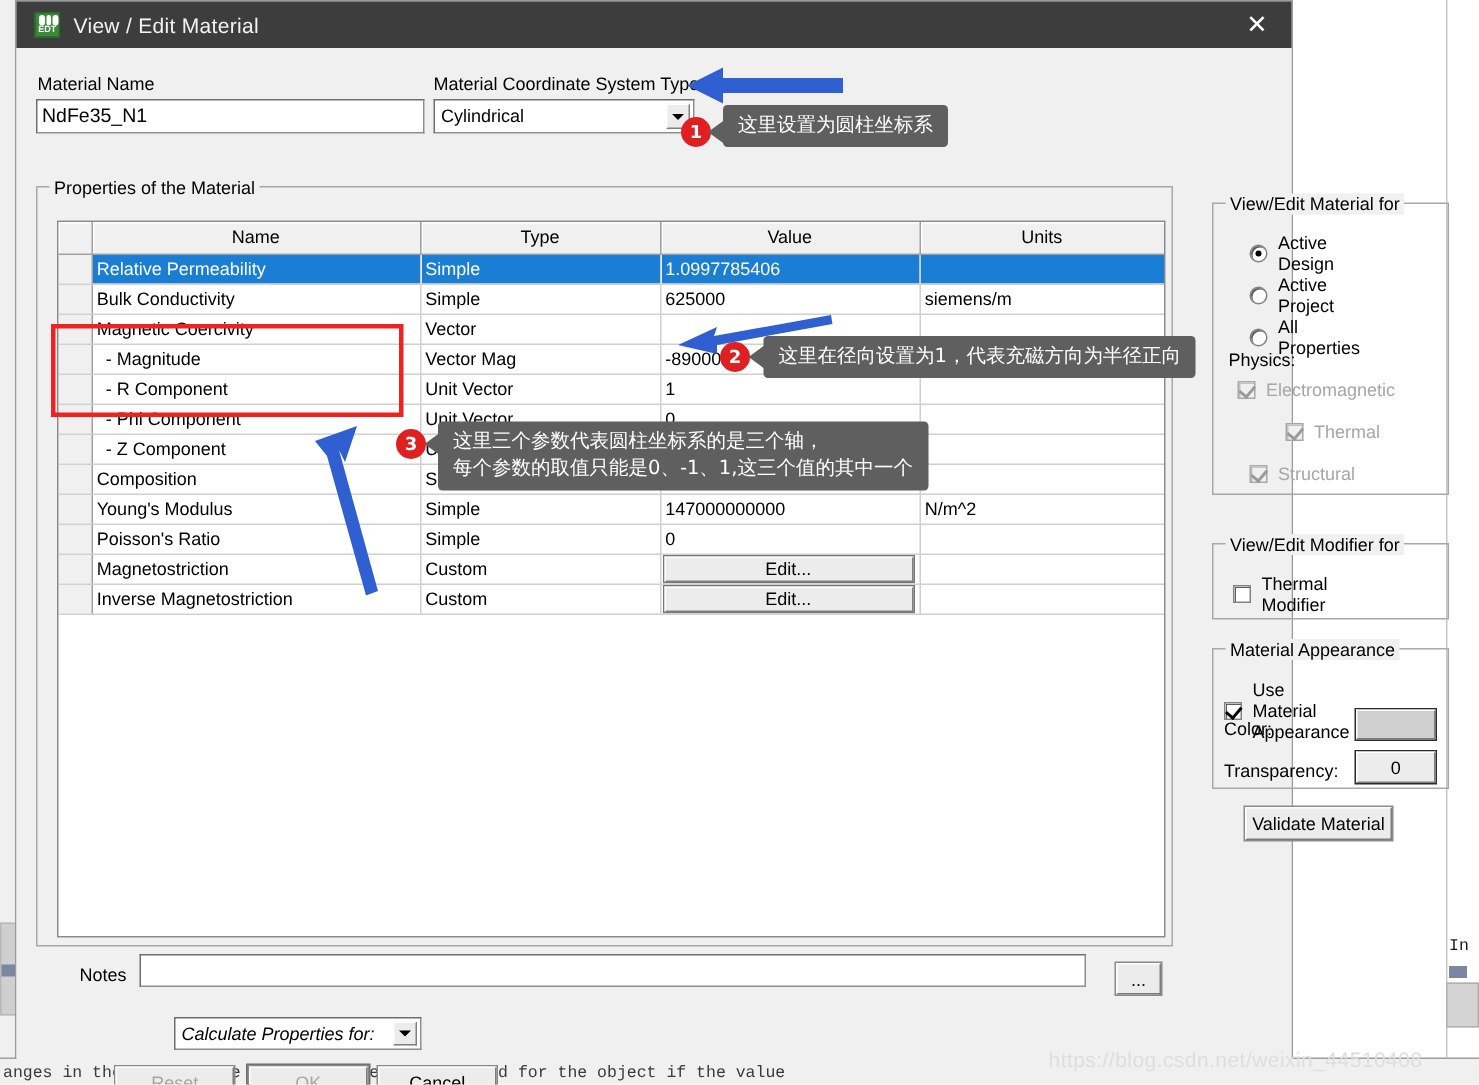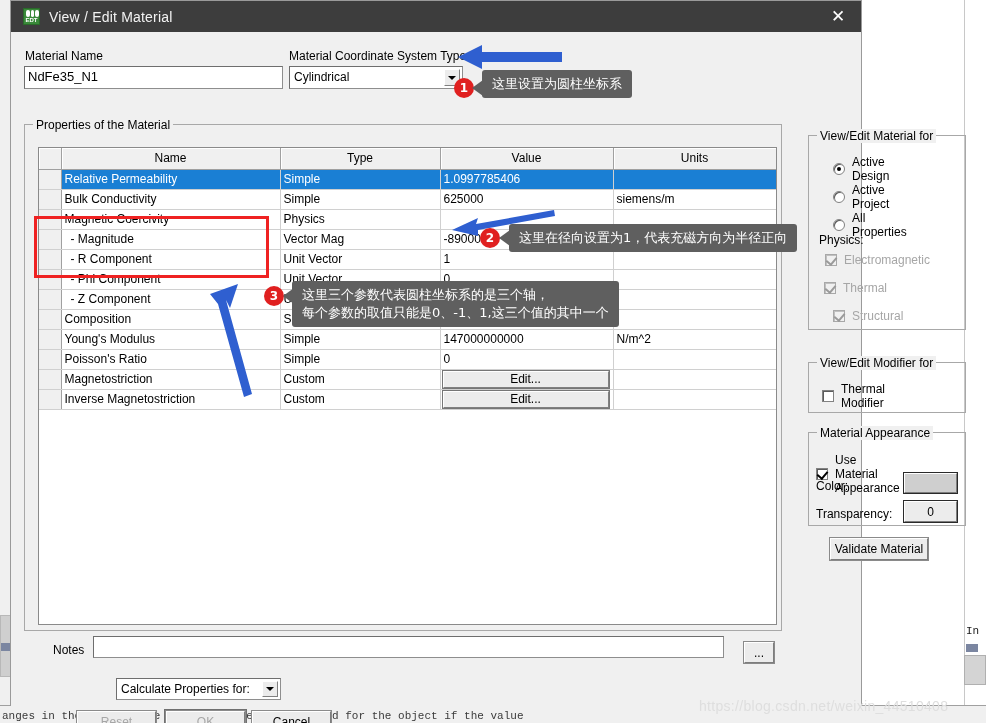--- a/index.html
+++ b/index.html
@@ -256,21 +256,21 @@
               <tr>
                 <td class="cbcell"></td>
                 <td style="padding-left: 3px;">Bulk Conductivity</td>
                 <td>Simple</td>
                 <td>625000</td>
                 <td>siemens/m</td>
               </tr>
               <tr>
                 <td class="cbcell"></td>
                 <td style="padding-left: 3px;">Magnetic Coercivity</td>
-                <td>Physics</td>
+                <td>Vector</td>
                 <td></td>
                 <td></td>
               </tr>
               <tr>
                 <td class="cbcell"></td>
                 <td style="padding-left: 9px;">-  Magnitude</td>
                 <td>Vector Mag</td>
                 <td>-890000</td>
                 <td>A_per_meter</td>
               </tr>
@@ -357,21 +357,21 @@
         <span class="radio"></span>
         <span>All Properties</span>
       </div>
 
       <div class="lbl" style="left:808px; top:201px;">Physics:</div>
 
       <div class="check-row" style="left:814px; top:221px;">
         <span class="cbox dis on"></span>
         <span class="disabled-text">Electromagnetic</span>
       </div>
-      <div class="check-row" style="left:813px; top:249px;justify-content:flex-end;">
+      <div class="check-row" style="left:846px; top:249px;justify-content:flex-end;">
         <span class="cbox dis on"></span>
         <span class="disabled-text">Thermal</span>
       </div>
       <div class="check-row" style="left:822px; top:277px;">
         <span class="cbox dis on"></span>
         <span class="disabled-text">Structural</span>
       </div>
 
       <div class="group" style="left:797px; top:330px; width:158px; height:51px;">
         <span class="gtitle">View/Edit Modifier for</span>
@@ -392,21 +392,21 @@
       <div class="swatch" style="left:893px; top:441px; width:53px; height:20px;"></div>
       <div class="lbl" style="left:805px; top:475px;">Transparency:</div>
       <div class="valuebox" style="left:893px; top:469px; width:53px; height:21px;">0</div>
 
       <div class="btn" style="left:819px; top:506px; width:98px; height:22px;">Validate Material</div>
 
       <div class="lbl" style="left:42px; top:611px;">Notes</div>
       <div class="textbox" style="left:82px; top:604px; width:631px; height:22px;"></div>
       <div class="btn" style="left:733px; top:610px; width:30px; height:21px;">...</div>
 
-      <div class="combo" style="left:105px; top:646px; width:165px; height:22px;">
+      <div class="combo" style="left:105px; top:646px; width:165px; height:22px;font-style:italic;">
         <span class="cval">Calculate Properties for:</span>
         <span class="arrow"></span>
       </div>
 
       <div class="btn dis" style="left:66px; top:679px; width:79px; height:22px;">Reset</div>
       <div class="btn dis default" style="left:155px; top:679px; width:79px; height:22px;">OK</div>
       <div class="btn" style="left:241px; top:679px; width:79px; height:22px;">Cancel</div>
 
     </div>
   </div>

